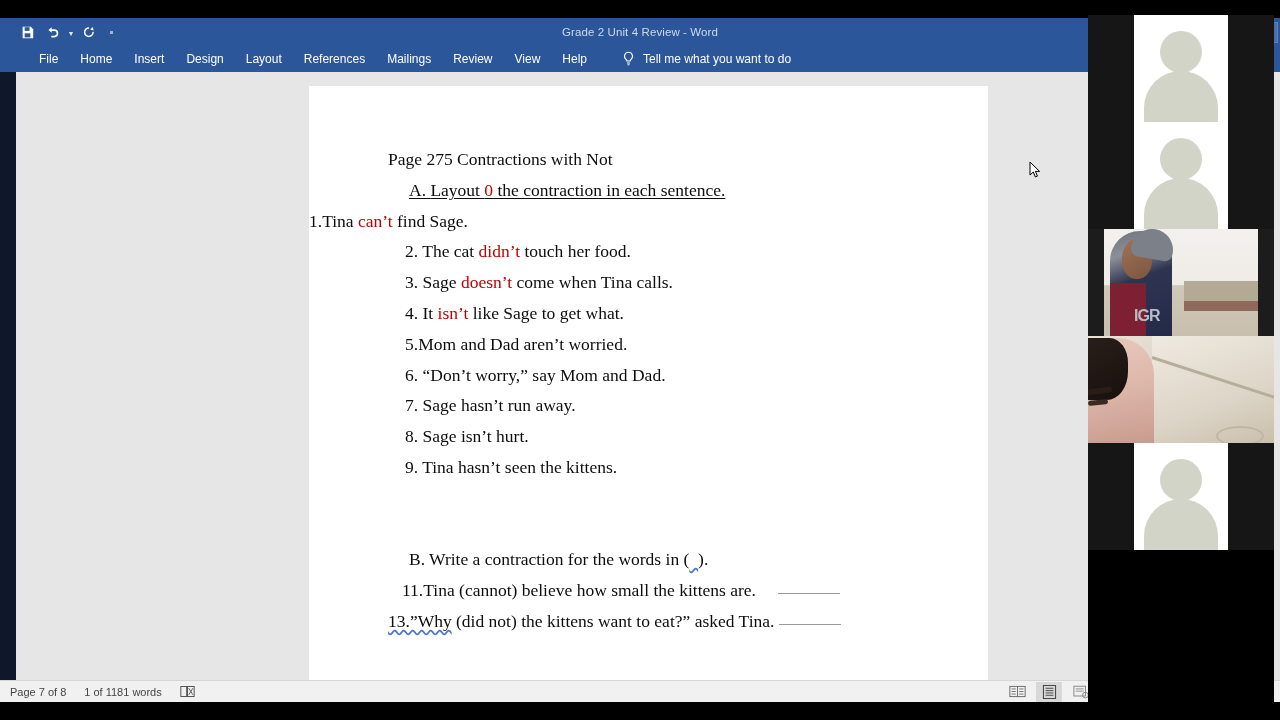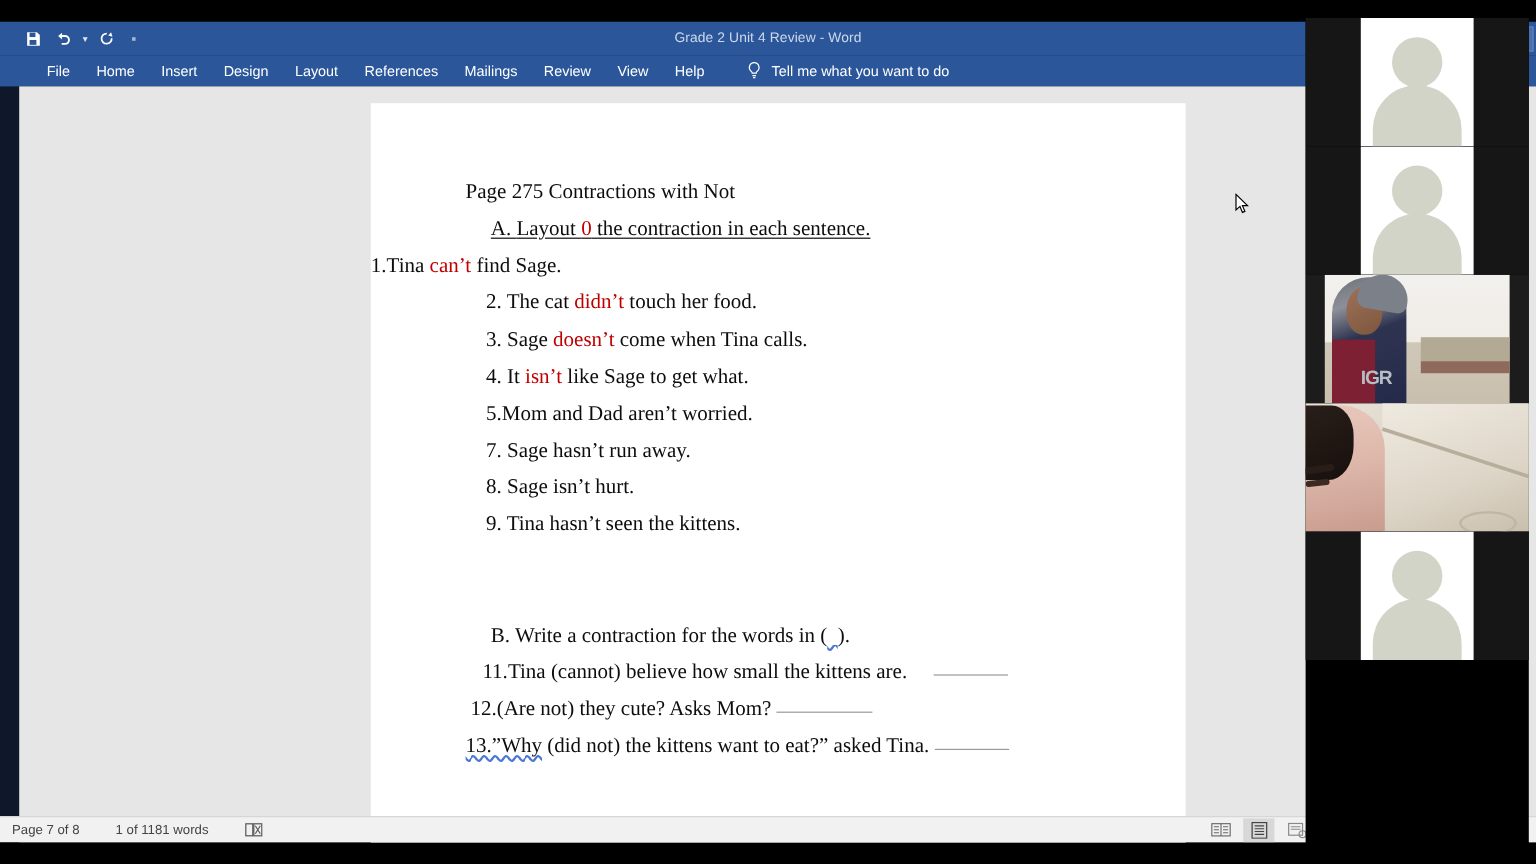--- a/index.html
+++ b/index.html
@@ -148,21 +148,21 @@
   
   .status-bar {
     position: absolute;
     left: 0; bottom: 0;
     width: 1280px; height: 22px;
     background: #f1f1f1;
     border-top: 1px solid #d6d6d6;
     display: flex; align-items: center;
     font-size: 11px; color: #444;
   }
-  .sb-left { display: flex; align-items: center; gap: 30px; padding-left: 10px; }
+  .sb-left { display: flex; align-items: center; gap: 18px; padding-left: 10px; }
   .sb-right { margin-left: auto; display: flex; align-items: center; padding-right: 10px; gap: 6px; }
   .proof-icon { display: flex; align-items: center; }
   .view-btn {
     width: 26px; height: 20px;
     display: flex; align-items: center; justify-content: center;
   }
   .view-btn.active { background: #d8d8d8; }
   .zoom-slider { display: flex; align-items: center; gap: 7px; margin-left: 6px; }
   .zs-track { position: relative; width: 90px; height: 14px; display: flex; align-items: center; }
   .zs-line { width: 90px; height: 1px; background: #9a9a9a; }
@@ -363,36 +363,36 @@
           <div class="line ln-1"><span>1.</span><span>Tina </span><span class="red">can’t</span><span> find Sage.</span></div>
 
           <div class="line ln-i"><span>2. </span><span>The cat </span><span class="red">didn’t</span><span> touch her food.</span></div>
 
           <div class="line ln-i"><span>3. </span><span>Sage </span><span class="red">doesn’t</span><span> come when Tina calls.</span></div>
 
           <div class="line ln-i"><span>4. </span><span>It </span><span class="red">isn’t</span><span> like Sage to get what.</span></div>
 
           <div class="line ln-i"><span>5.</span><span>Mom and Dad aren’t worried.</span></div>
 
+          <div class="line ln-i"><span>6. </span><span>“Don’t worry,” say Mom and Dad.</span></div>
 
           <div class="line ln-i"><span>7. </span><span>Sage hasn’t run away.</span></div>
 
           <div class="line ln-i"><span>8. </span><span>Sage isn’t hurt.</span></div>
 
           <div class="line ln-i"><span>9. </span><span>Tina hasn’t seen the kittens.</span></div>
 
 
           <div class="spacer-line"></div>
           <div class="spacer-line"></div>
 
           <div class="line ln-b"><span>B. Write a contraction for the words in (</span><span class="sq">&nbsp;&nbsp;</span><span>).</span></div>
 
           <div class="line ln-11"><span>11.</span><span>Tina (cannot) believe how small the kittens are.</span><span>&nbsp;&nbsp;&nbsp;&nbsp;&nbsp;</span><span class="blank" style="width:62px"></span></div>
 
-          <div class="line ln-12"><span>12.</span><span>(Are not) they cute? Asks Mom?</span><span>&nbsp;</span><span class="blank" style="width:80px"></span></div>
 
           <div class="line ln-13"><span class="sq">13.”Why</span><span> (did not) the kittens want to eat?” asked Tina.</span><span>&nbsp;</span><span class="blank" style="width:62px"></span></div>
 
           <div class="line ln-14"></div>
 
         </div>
       </div>
     </div>
 
     <div class="status-bar">

